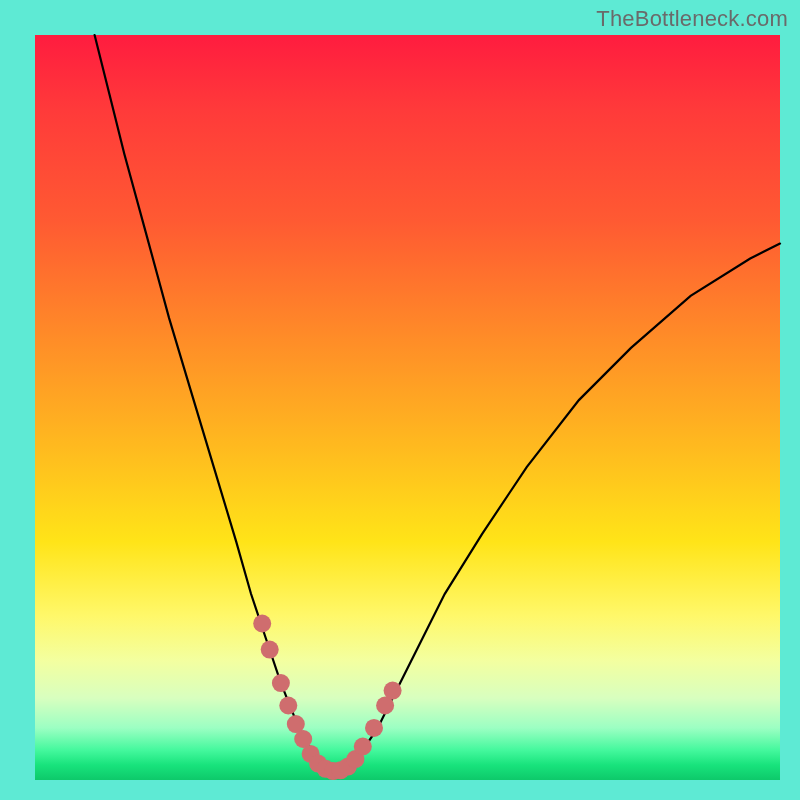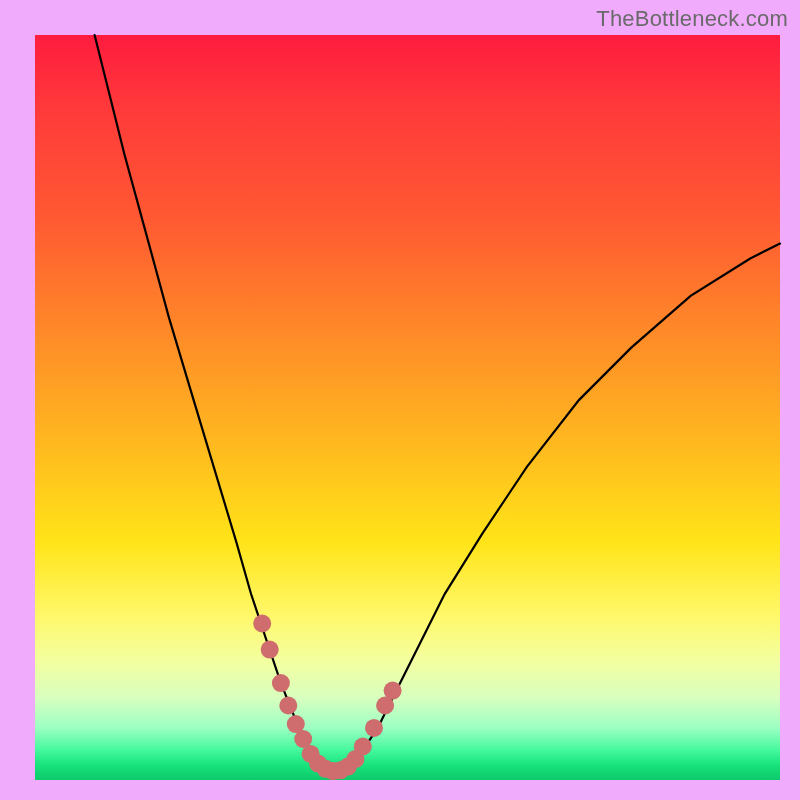--- a/index.html
+++ b/index.html
@@ -8,21 +8,21 @@
     width: 800px;
     height: 800px;
     background: #000;
     font-family: Arial, Helvetica, sans-serif;
     overflow: hidden;
   }
   .frame {
     position: relative;
     width: 800px;
     height: 800px;
-    background: #f0abfc;
+    background: #5eead4;
   }
   .plot-area {
     position: absolute;
     left: 35px;
     top: 35px;
     width: 745px;
     height: 745px;
     
     background: linear-gradient(
       to bottom,

